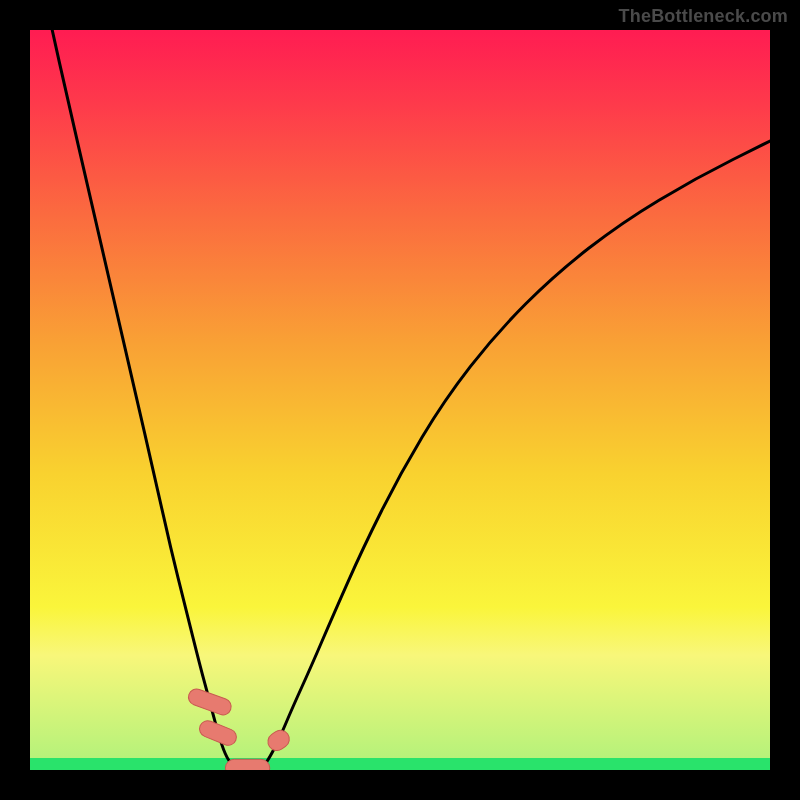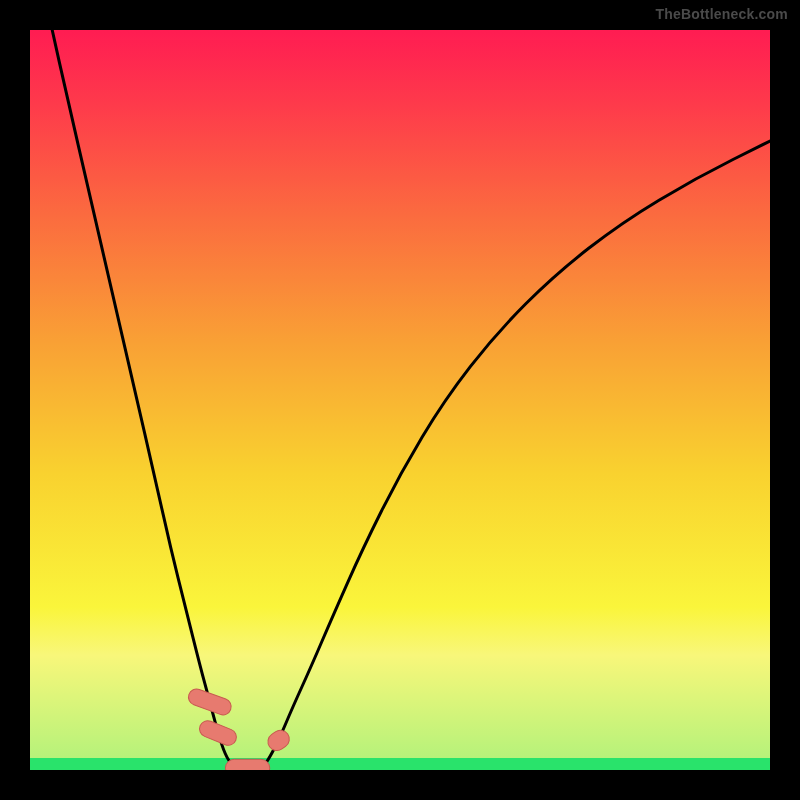--- a/index.html
+++ b/index.html
@@ -24,21 +24,21 @@
     top: 30px;
     width: 740px;
     height: 740px;
     overflow: hidden;
   }
   .watermark {
     position: absolute;
     top: 6px;
     right: 12px;
     font-family: Arial, Helvetica, sans-serif;
-    font-size: 14px;
+    font-size: 18px;
     font-weight: 600;
     color: #4a4a4a;
     letter-spacing: 0.2px;
   }
   svg {
     display: block;
   }
 </style>
 </head>
 <body>

